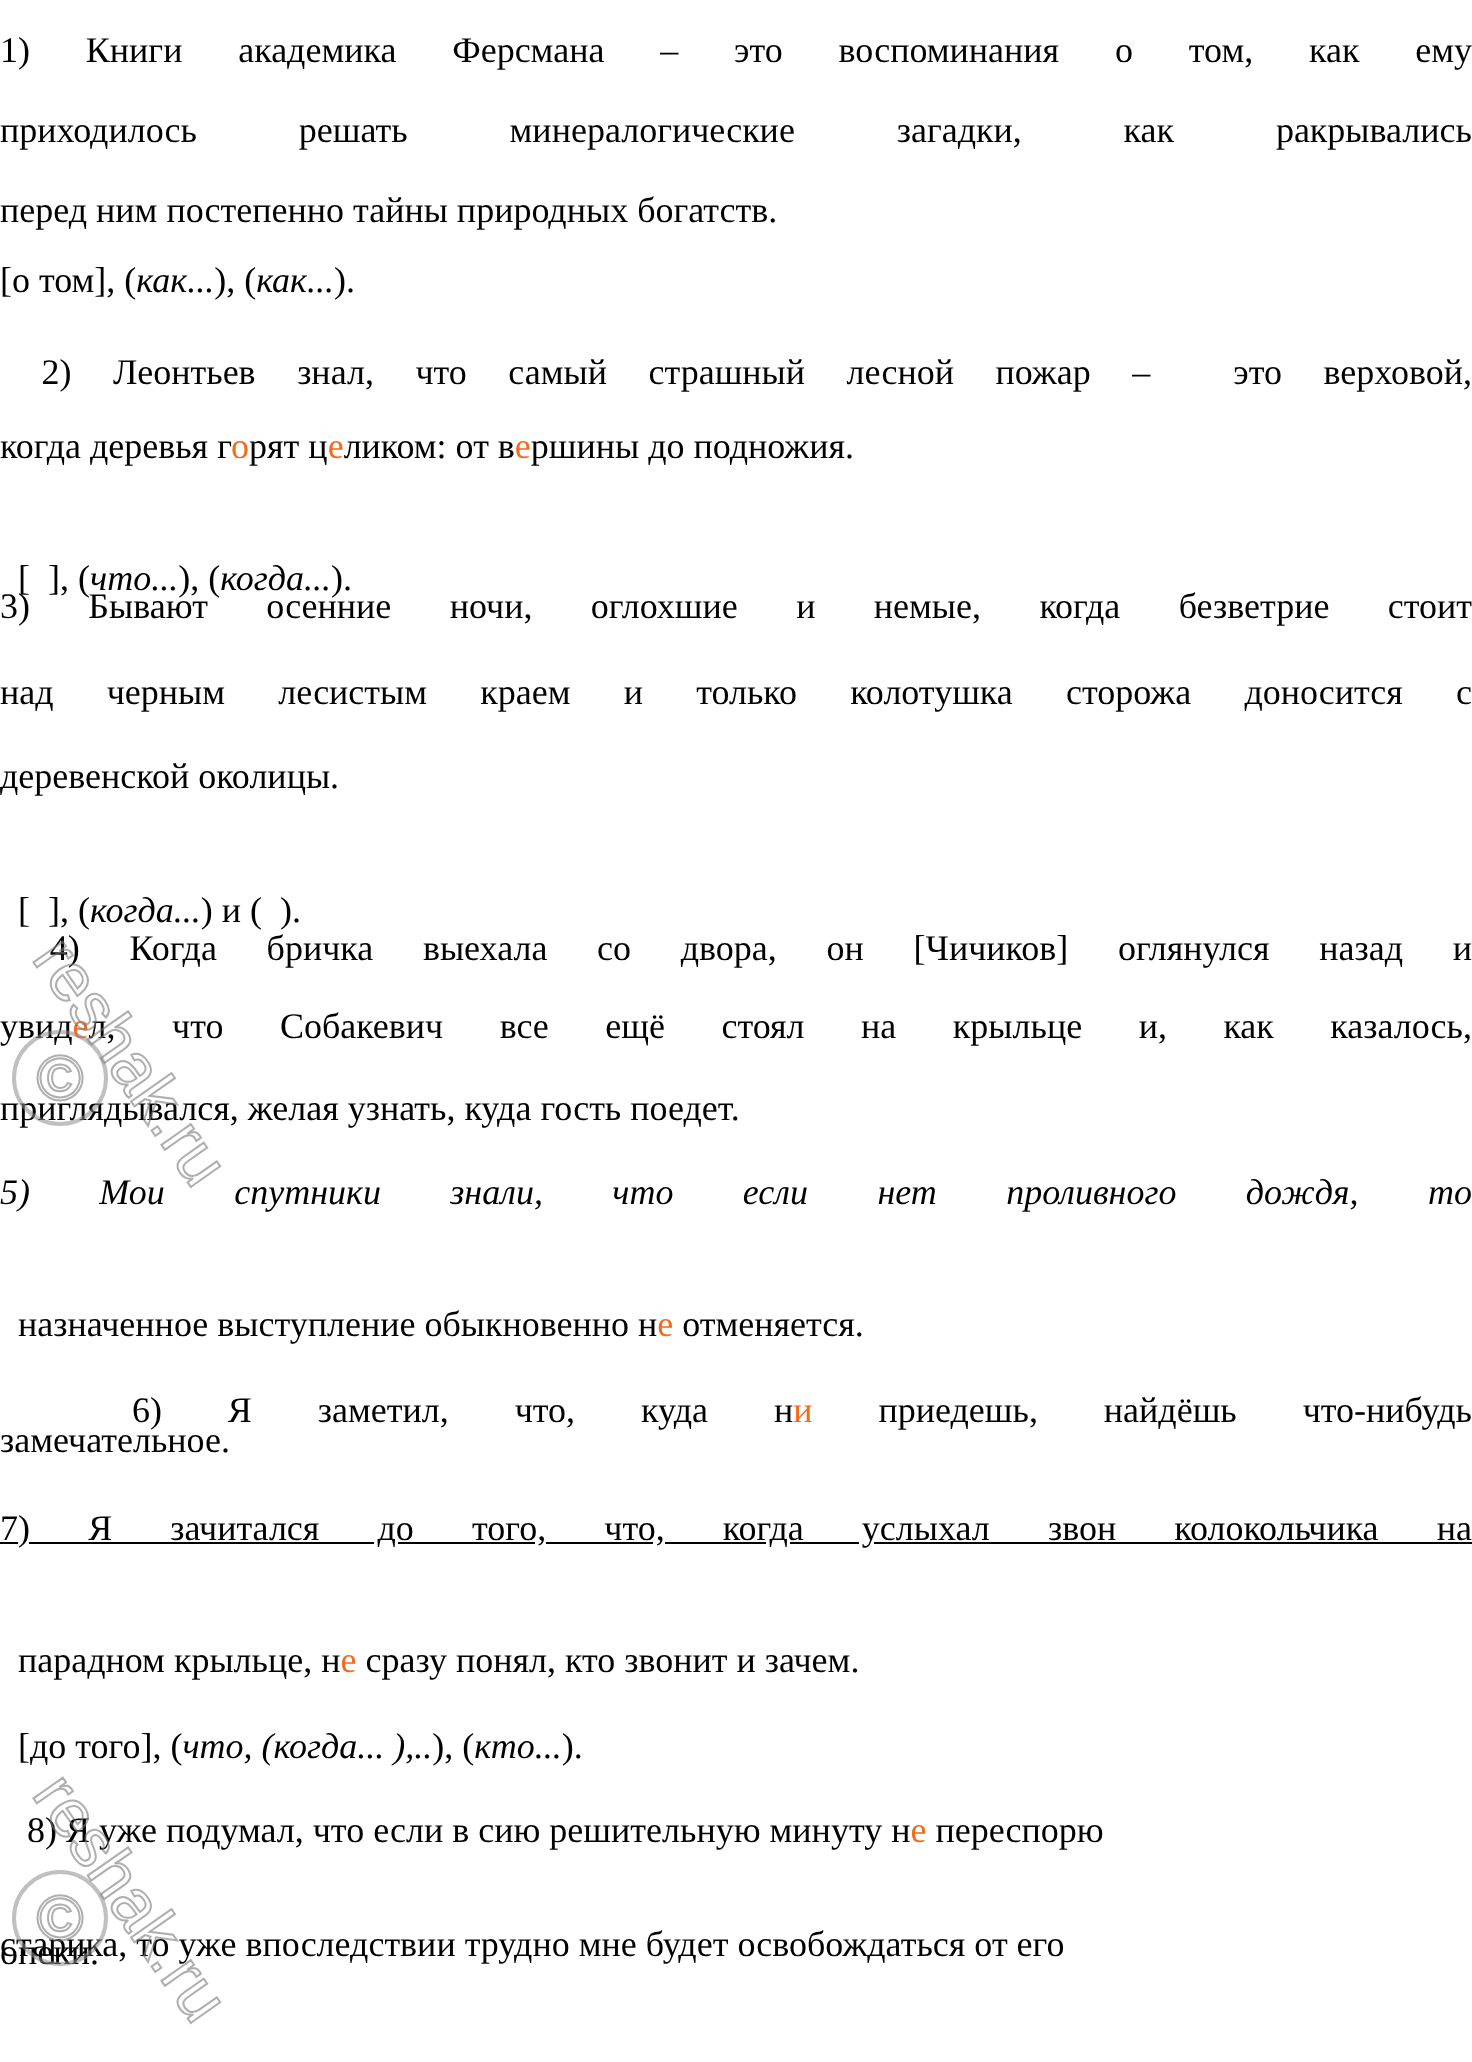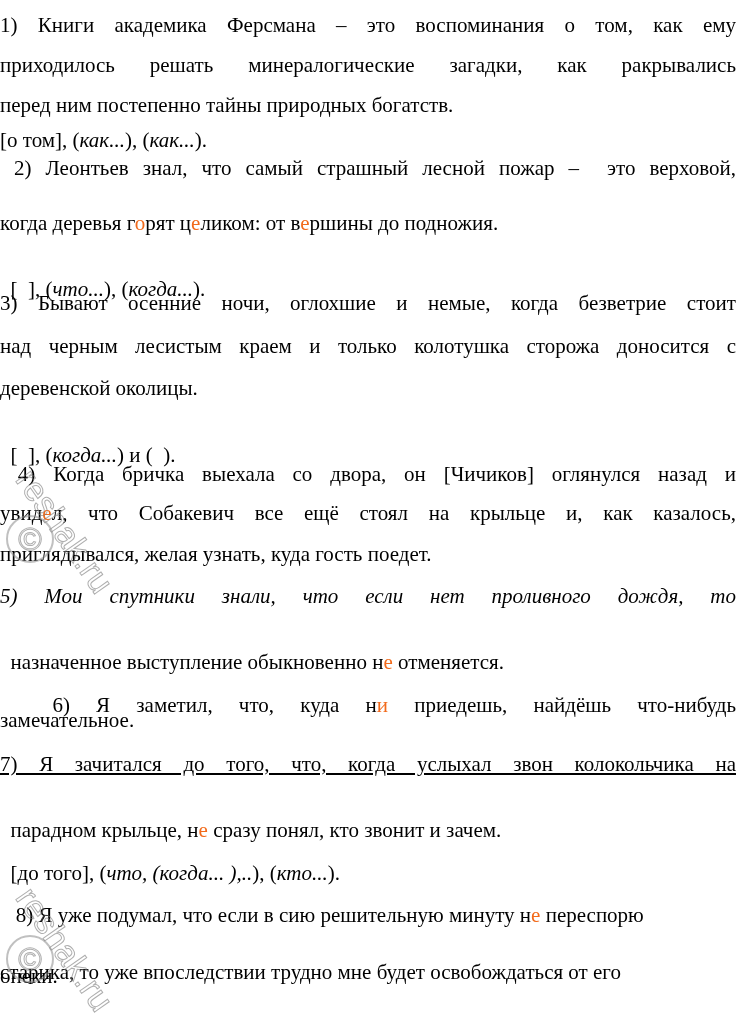--- a/index.html
+++ b/index.html
@@ -3,21 +3,21 @@
 <meta charset="utf-8">
 <style>
   html, body { margin: 0; padding: 0; background: #ffffff; }
   body {
     width: 736px; height: 1031px; overflow: hidden; position: relative;
     font-family: "Liberation Serif", "DejaVu Serif", serif;
     color: #000;
   }
   .line {
     position: absolute; left: 0; width: 736px;
-    font-size: 21px; line-height: 26px; white-space: nowrap;
+    font-size: 18px; line-height: 26px; white-space: nowrap;
   }
   .just { text-align: justify; text-align-last: justify; }
   .hl { color: #f26a1b; }
   .it { font-style: italic; }
   .wm {
     position: absolute; color: rgba(150,150,150,0.55);
     font-family: "Liberation Sans", sans-serif; font-size: 34px;
     transform: rotate(55deg); transform-origin: left top; pointer-events: none;
     -webkit-text-stroke: 1px rgba(120,120,120,0.6); color: transparent;
   }
@@ -31,21 +31,21 @@
 </head>
 <body>
 
 <div class="line just" style="top:12px;">1) Книги академика Ферсмана – это воспоминания о том, как ему</div>
 <div class="line just" style="top:52px;">приходилось решать минералогические загадки, как ракрывались</div>
 <div class="line" style="top:92px;">перед ним постепенно тайны природных богатств.</div>
 <div class="line" style="top:127px;">
   <span>[о том], (</span><span class="it">как...</span><span>), (</span><span class="it">как...</span><span>).</span>
 </div>
 
-<div class="line just" style="top:155px; white-space:pre;"> 2) Леонтьев знал, что самый страшный лесной пожар –  это верховой,</div>
+<div class="line just" style="top:173px; white-space:pre;"> 2) Леонтьев знал, что самый страшный лесной пожар –  это верховой,</div>
 <div class="line" style="top:210px;">
   <span>когда деревья г</span><span class="hl">о</span><span>рят ц</span><span class="hl">е</span><span>ликом: от в</span><span class="hl">е</span><span>ршины до подножия.</span>
 </div>
 <div class="line" style="top:250px; white-space:pre;">
   <span>[  ], (</span><span class="it">что...</span><span>), (</span><span class="it">когда...</span><span>).</span>
 </div>
 
 <div class="line just" style="top:290px;">3) Бывают осенние ночи, оглохшие и немые, когда безветрие стоит</div>
 <div class="line just" style="top:333px;">над черным лесистым краем и только колотушка сторожа доносится с</div>
 <div class="line" style="top:375px;">деревенской околицы.</div>

